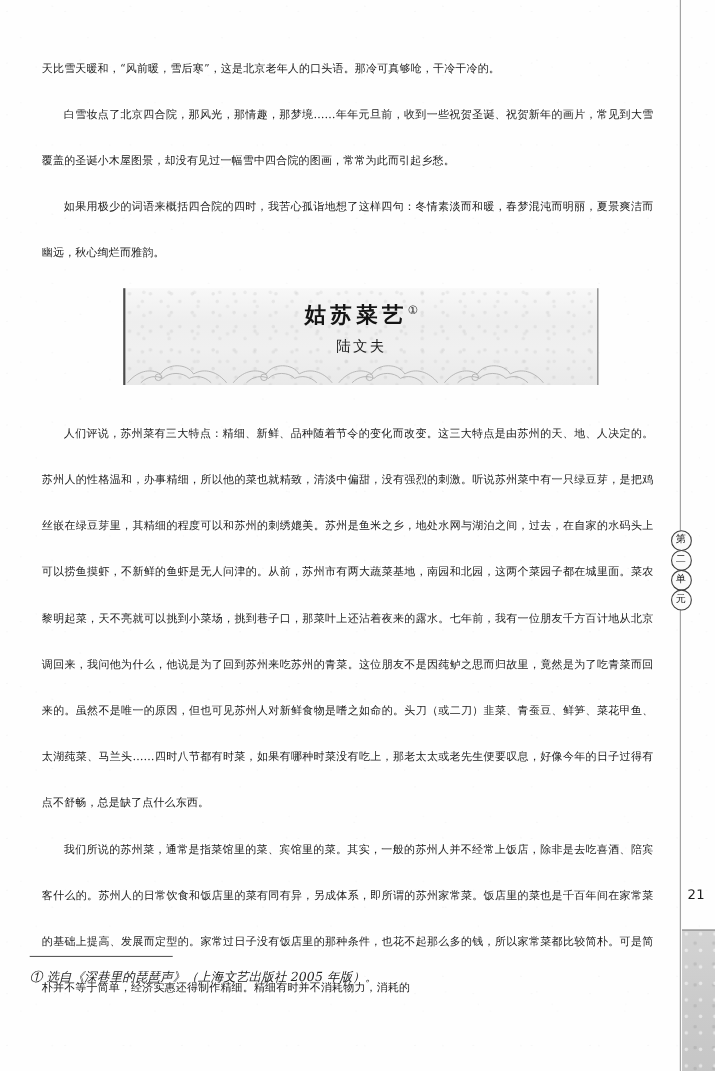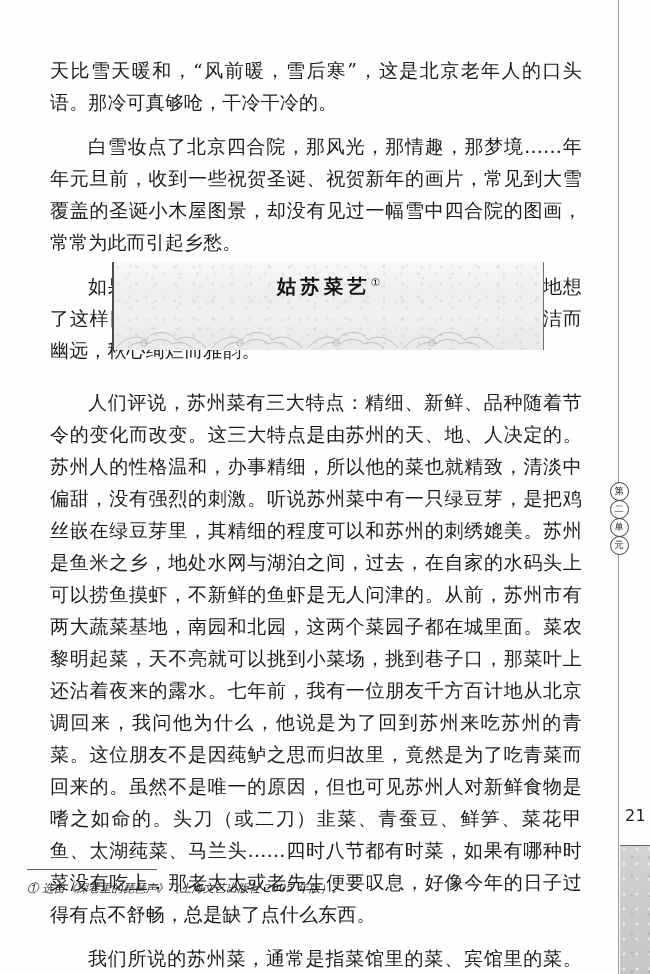--- a/index.html
+++ b/index.html
@@ -34,23 +34,23 @@
   }
 
   
   .content {
     position: absolute;
     left: 38px;
     top: 42px;
     width: 556px;
   }
   p.para {
-    margin: 12px;
-    font-size: 19px;
-    line-height: 32px;
+    margin: 0;
+    font-size: 10px;
+    line-height: 42px;
     color: #1b1b1b;
     text-align: justify;
     text-align-last: left;
     text-justify: inter-character;
     letter-spacing: 0.15px;
     font-family: "DejaVu Serif", "Liberation Serif", serif;
   }
   p.indent { text-indent: 2em; }
 
   
@@ -167,21 +167,21 @@
     color: #1c1c1c;
     font-size: 9.2px;
     line-height: 15px;
     text-align: center;
     font-family: "DejaVu Serif", "Liberation Serif", serif;
   }
   .page-number {
     position: absolute;
     left: 625px;
     top: 806px;
-    font-size: 16px;
+    font-size: 12px;
     color: #1b1b1b;
     font-family: "DejaVu Sans", "Liberation Sans", sans-serif;
     letter-spacing: .4px;
   }
   .corner-block {
     position: absolute;
     left: 620px;
     top: 845px;
     width: 30px;
     height: 129px;
@@ -226,20 +226,21 @@
         <circle cx="30" cy="19" r="3"></circle>
           <circle cx="126" cy="19" r="3"></circle>
         <circle cx="222" cy="19" r="3"></circle>
           <circle cx="318" cy="19" r="3"></circle>
       </g>
     </svg>
 
     <div class="banner-title">
       <span>姑苏菜艺</span><span class="sup">①</span>
     </div>
+    <div class="banner-author">陆文夫</div>
   </div>
 
   <div class="content" style="top:374px;">
     <p class="para indent">人们评说，苏州菜有三大特点：精细、新鲜、品种随着节令的变化而改变。这三大特点是由苏州的天、地、人决定的。苏州人的性格温和，办事精细，所以他的菜也就精致，清淡中偏甜，没有强烈的刺激。听说苏州菜中有一只绿豆芽，是把鸡丝嵌在绿豆芽里，其精细的程度可以和苏州的刺绣媲美。苏州是鱼米之乡，地处水网与湖泊之间，过去，在自家的水码头上可以捞鱼摸虾，不新鲜的鱼虾是无人问津的。从前，苏州市有两大蔬菜基地，南园和北园，这两个菜园子都在城里面。菜农黎明起菜，天不亮就可以挑到小菜场，挑到巷子口，那菜叶上还沾着夜来的露水。七年前，我有一位朋友千方百计地从北京调回来，我问他为什么，他说是为了回到苏州来吃苏州的青菜。这位朋友不是因莼鲈之思而归故里，竟然是为了吃青菜而回来的。虽然不是唯一的原因，但也可见苏州人对新鲜食物是嗜之如命的。头刀（或二刀）韭菜、青蚕豆、鲜笋、菜花甲鱼、太湖莼菜、马兰头……四时八节都有时菜，如果有哪种时菜没有吃上，那老太太或老先生便要叹息，好像今年的日子过得有点不舒畅，总是缺了点什么东西。</p>
     <p class="para indent">我们所说的苏州菜，通常是指菜馆里的菜、宾馆里的菜。其实，一般的苏州人并不经常上饭店，除非是去吃喜酒、陪宾客什么的。苏州人的日常饮食和饭店里的菜有同有异，另成体系，即所谓的苏州家常菜。饭店里的菜也是千百年间在家常菜的基础上提高、发展而定型的。家常过日子没有饭店里的那种条件，也花不起那么多的钱，所以家常菜都比较简朴。可是简朴并不等于简单，经济实惠还得制作精细。精细有时并不消耗物力，消耗的</p>
   </div>
 
   <div class="footnote-rule"></div>
   <div class="footnote">① 选自《深巷里的琵琶声》（上海文艺出版社 2005 年版）。</div>
 

